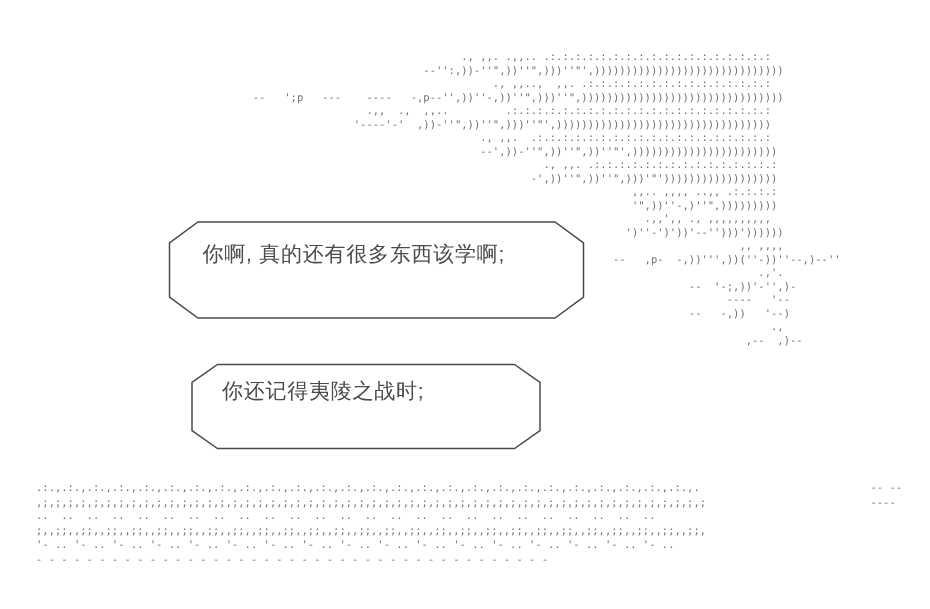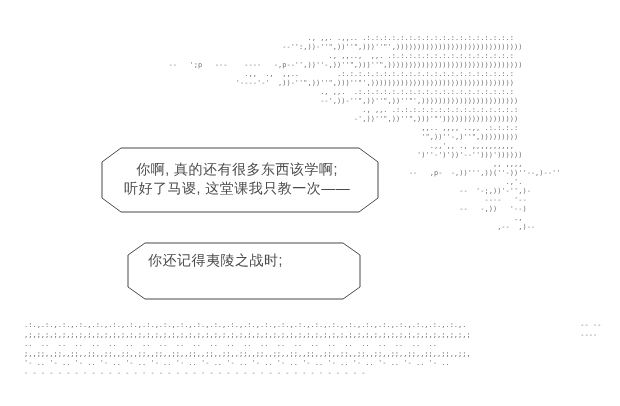--- a/index.html
+++ b/index.html
@@ -37,21 +37,21 @@
   .bubble polygon{fill:var(--background);stroke:var(--border);stroke-width:1;}
   .bubble-text{
     position:absolute;
     font-family:"Liberation Sans","DejaVu Sans",sans-serif;
     font-size:14px;
     line-height:19px;
     letter-spacing:0.5px;
     color:var(--text);
     white-space:nowrap;
   }
-  .bubble1{left:101px;top:147px;width:278px;height:66px;text-align:center;}
+  .bubble1{left:112px;top:147px;width:278px;height:66px;}
   .bubble1 .bubble-text{left:23px;top:13px;}
   .bubble2{left:127px;top:242px;width:256px;height:58px;}
   .bubble2 .bubble-text{left:21px;top:9px;}
 </style>
 </head>
 <body>
 
 <div class="canvas">
 
   <pre class="aa figure">                                   ., ,,. .,,.. .:.:.:.:.:.:.:.:.:.:.:.:.:.:.:.:.:.:
@@ -76,21 +76,20 @@
                                                                        --   -,))   '--)
                                                                                     .,
                                                                                 ,--  ,)--</pre>
 
   <div class="bubble bubble1">
     <svg width="278" height="66" viewBox="0 0 278 66">
       <polygon points="20,1 258,1 277,15 277,51 258,65 20,65 1,51 1,15"></polygon>
     </svg>
     <div class="bubble-text">
       <div>你啊, 真的还有很多东西该学啊;</div>
-      <div>听好了马谡, 这堂课我只教一次——</div>
     </div>
   </div>
 
   <div class="bubble bubble2">
     <svg width="234" height="58" viewBox="0 0 234 58">
       <polygon points="18,1 216,1 233,13 233,45 216,57 18,57 1,45 1,13"></polygon>
     </svg>
     <div class="bubble-text">
       <div>你还记得夷陵之战时;</div>
     </div>

